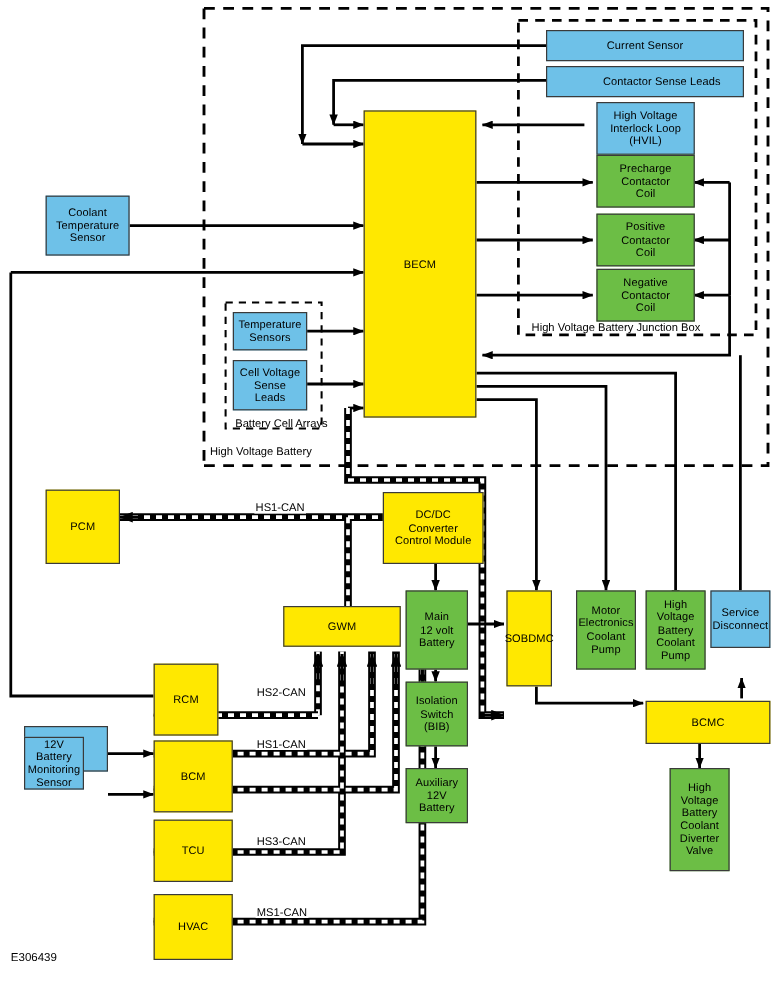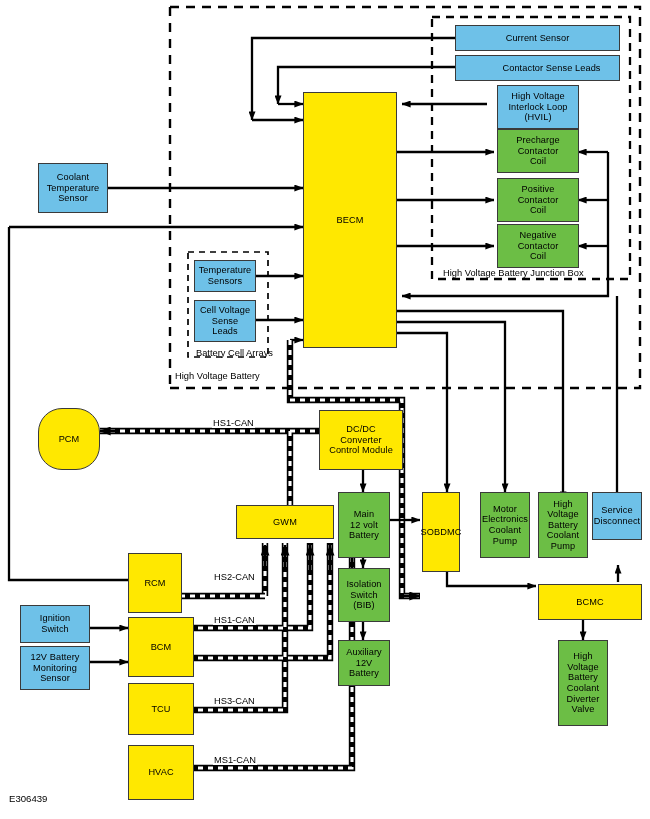--- a/index.html
+++ b/index.html
@@ -194,21 +194,21 @@
 Contactor
 Coil</span>
   </div>
 
   <div class="node green" style="left:497px;top:224px;width:82px;height:44px;">
     <span>Negative
 Contactor
 Coil</span>
   </div>
 
-  <div class="node yellow" style="left:38px;top:408px;width:62px;height:62px;border-radius:24px;">
+  <div class="node yellow" style="left:38px;top:408px;width:62px;height:62px;">
     <span>PCM</span>
   </div>
 
   <div class="node yellow" style="left:319px;top:410px;width:84px;height:60px;">
     <span>DC/DC
 Converter
 Control Module</span>
   </div>
 
   <div class="node yellow" style="left:236px;top:505px;width:98px;height:34px;align-items:center;">
@@ -284,21 +284,21 @@
 
   <div class="node yellow" style="left:128px;top:683px;width:66px;height:52px;">
     <span>TCU</span>
   </div>
 
   <div class="node blue" style="left:20px;top:605px;width:70px;height:38px;">
     <span>Ignition
 Switch</span>
   </div>
 
-  <div class="node blue" style="left:20px;top:646px;width:70px;height:44px;justify-content:center;">
+  <div class="node blue" style="left:20px;top:614px;width:50px;height:44px;justify-content:center;">
     <span>12V Battery
 Monitoring
 Sensor</span>
   </div>
 
   <div class="caption" style="left:443px;top:268px;">High Voltage Battery Junction Box</div>
   <div class="caption" style="left:196px;top:348px;">Battery Cell Arrays</div>
   <div class="caption" style="left:175px;top:371px;">High Voltage Battery</div>
 
   <div class="busl" style="left:212px;top:418px;">HS1-CAN</div>

